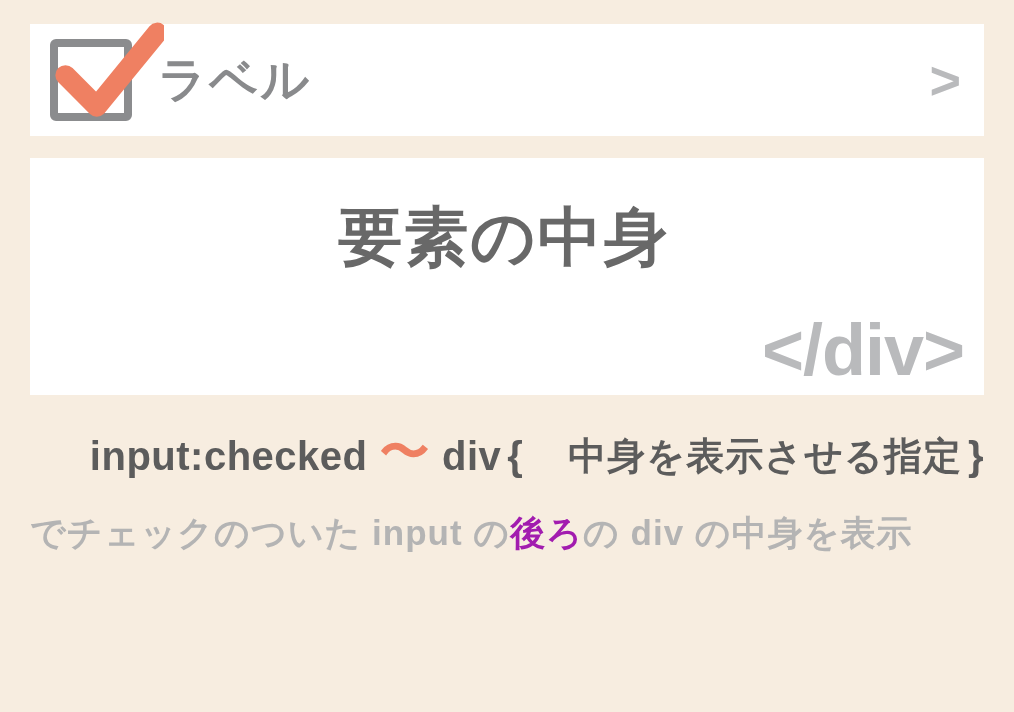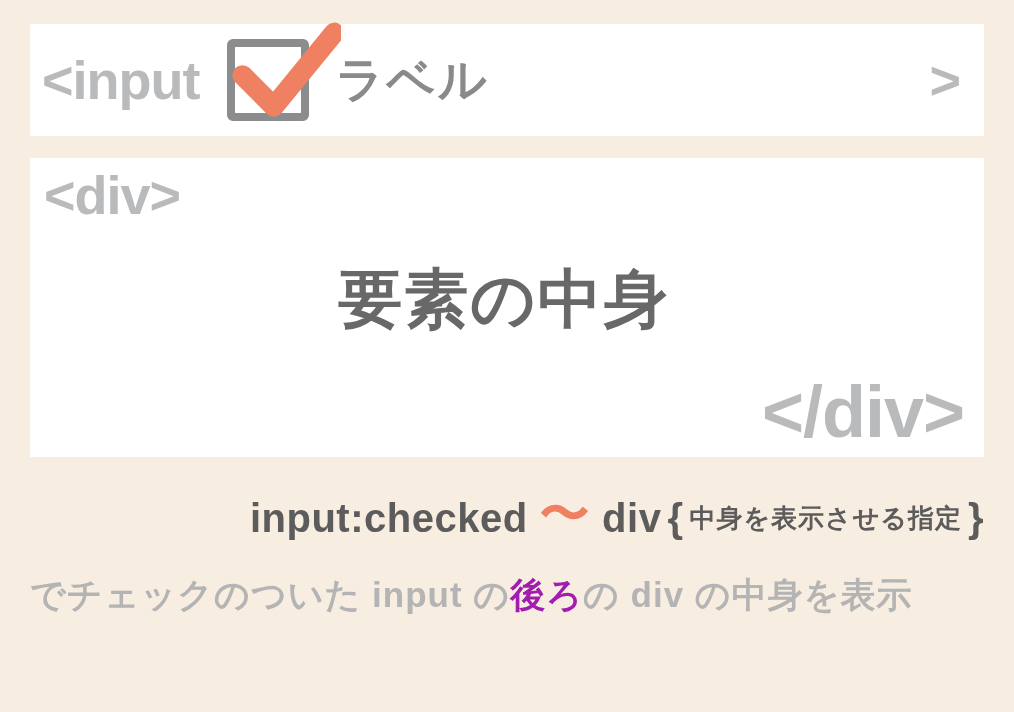--- a/index.html
+++ b/index.html
@@ -77,47 +77,45 @@
     color: #5c5c5c;
     display: flex;
     align-items: center;
     justify-content: flex-end;
     flex-wrap: nowrap;
     gap: 6px;
     white-space: nowrap;
     letter-spacing: 0.5px;
   }
   .tilde { color: #ef8062; font-size: 50px; font-weight: 900; padding: 0 6px; position: relative; top:-4px;}
-  .jp1 { font-size: 26px; letter-spacing: 1px; }
+  .jp1 { font-size: 38px; letter-spacing: 1px; margin-left: 39px; }
   .caption2 {
     margin-top: 20px;
     font-weight: 700;
     font-size: 35px;
     color: #b4b4b4;
     letter-spacing: 1px;
     white-space: nowrap;
   }
   .accent { color: #a21caf; }
 </style>
 </head>
 <body>
 
 <div class="row1">
-  <span class="tag-open">&lt;input</span>
   <span class="checkbox">
     <svg viewBox="0 0 100 100">
       <polyline points="12,52 40,80 94,14" fill="none" stroke="#ef8062" stroke-width="18" stroke-linecap="round" stroke-linejoin="round"></polyline>
     </svg>
   </span>
   <span class="label-text">ラベル</span>
   <span class="tag-close">&gt;</span>
 </div>
 
 <div class="row2">
-  <div class="tag-open-div">&lt;div&gt;</div>
   <div class="content-text">要素の中身</div>
   <div class="tag-close-div">&lt;/div&gt;</div>
 </div>
 
 <div class="caption1">
   <span>input:checked</span>
   <span class="tilde">〜</span>
   <span>div</span>
   <span>{</span>
   <span class="jp1">中身を表示させる指定</span>

